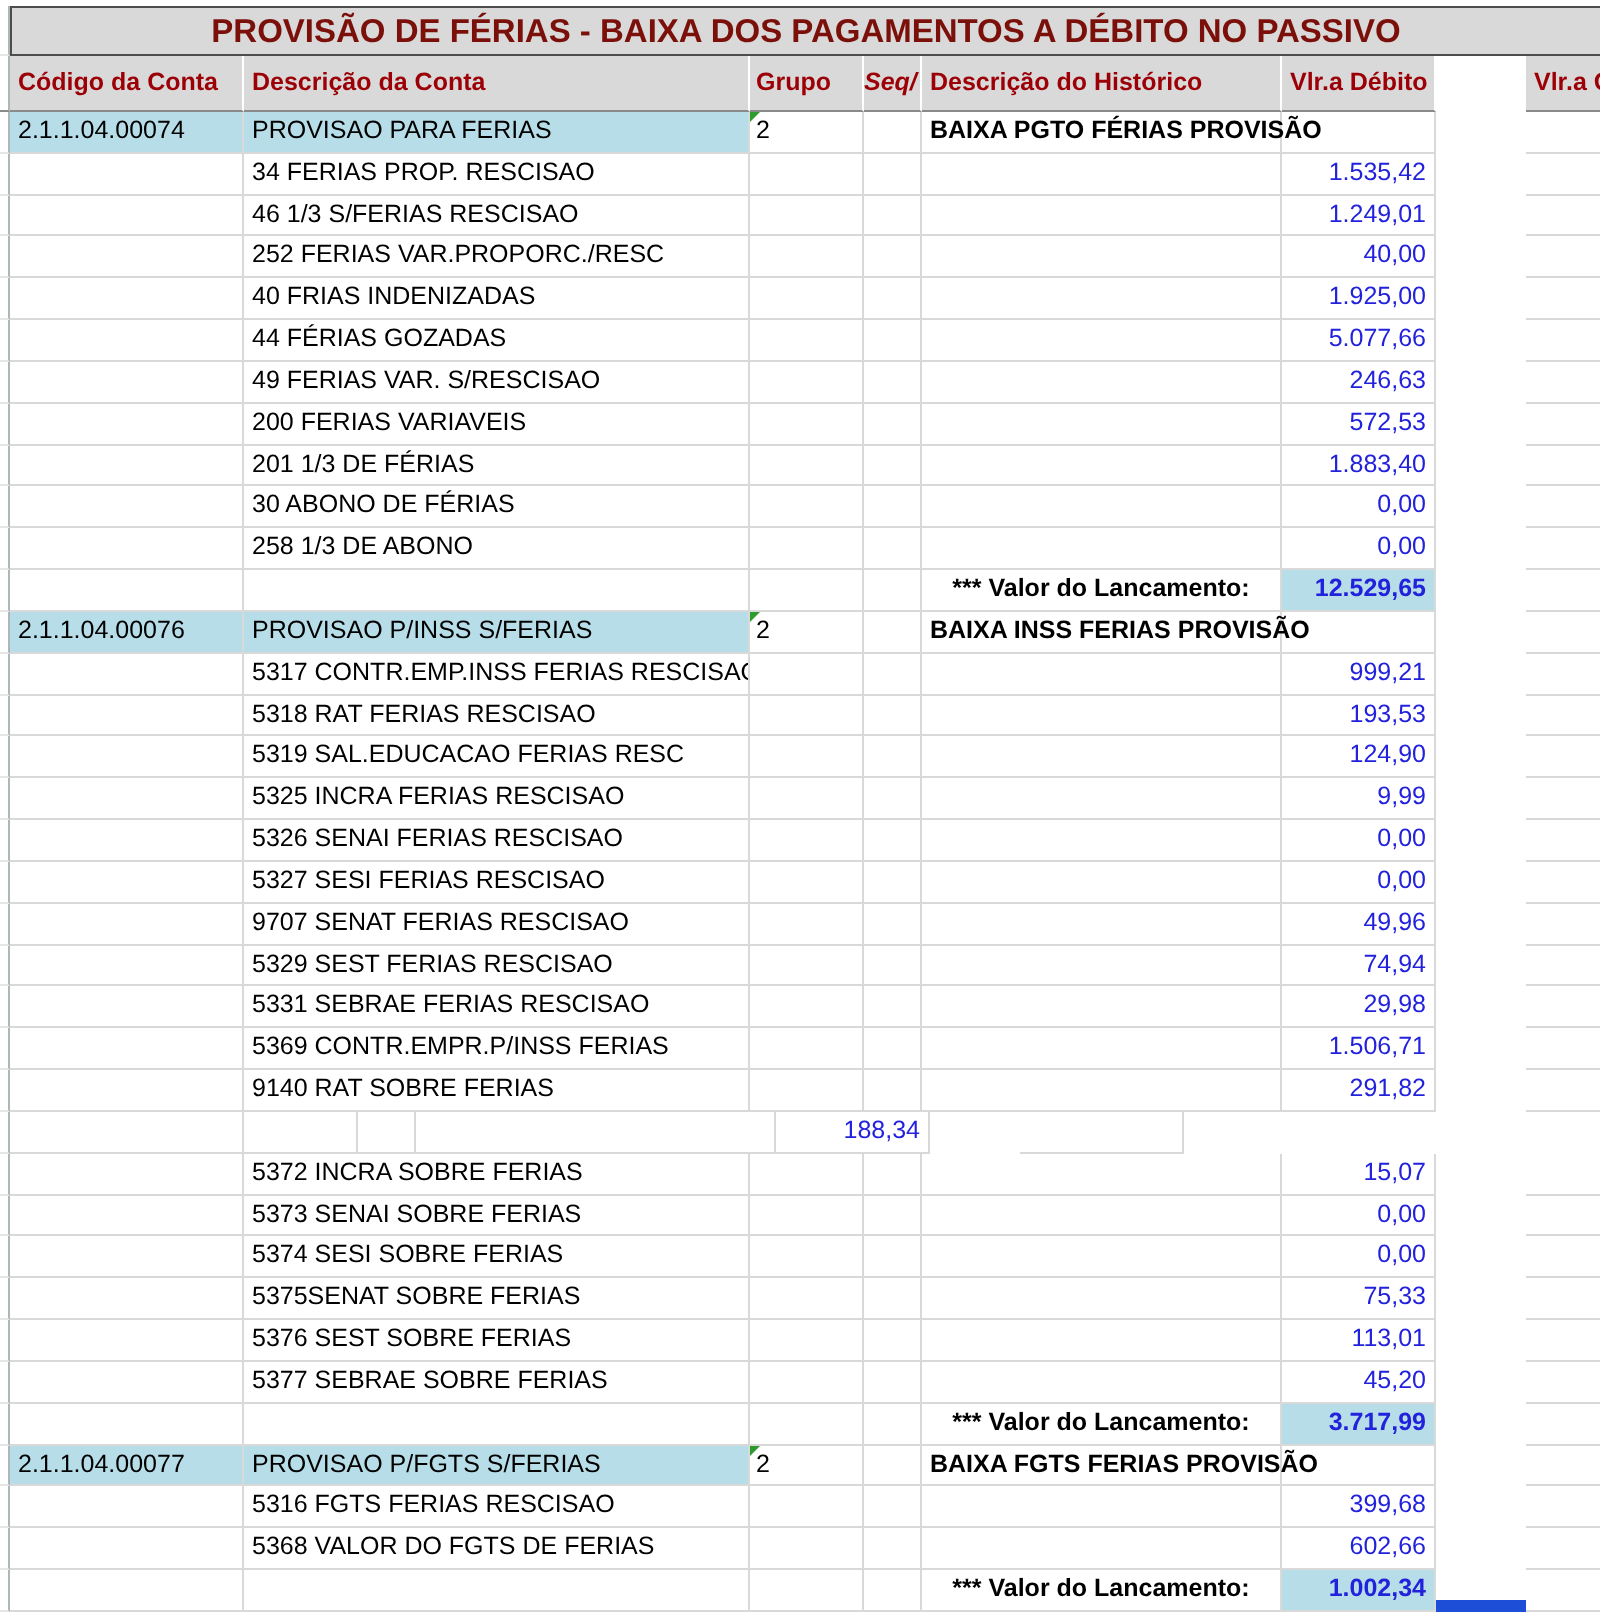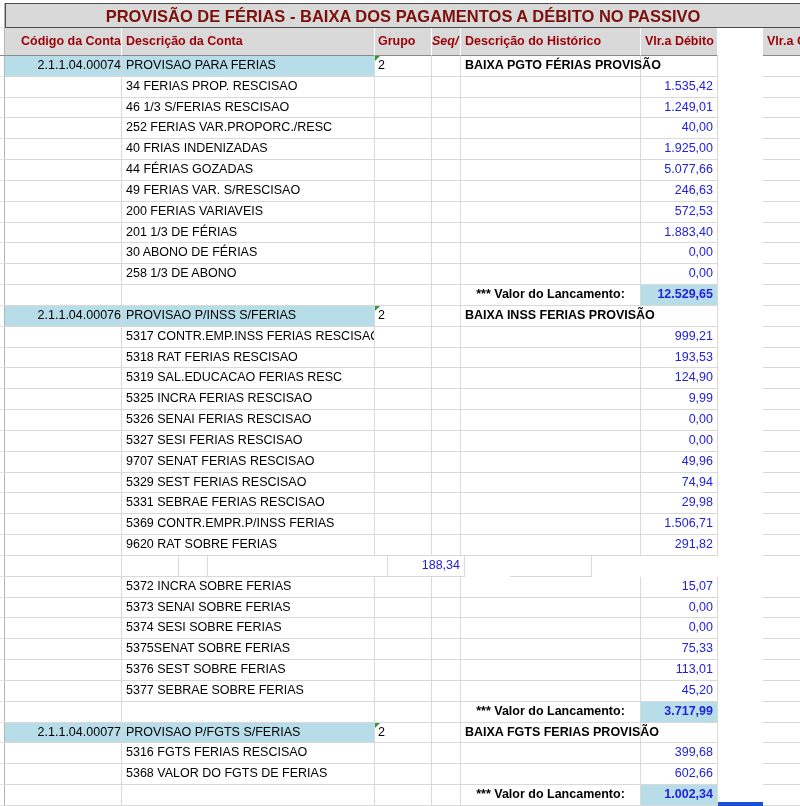--- a/index.html
+++ b/index.html
@@ -1,26 +1,26 @@
 <!DOCTYPE html>
 <html style="--hl: #B7DEE8; --hdr-bg: #D9D9D9; --hdr-tx: #9C0006; --title-tx: #7B100A; --val: #2222DD;"><head>
 <meta charset="utf-8">
 <style>
   html,body{margin:0;padding:0;background:#fff;}
   body{width:800px;height:806px;overflow:hidden;font-family:"Liberation Sans", sans-serif;}
   .sheet{position:relative;width:800px;height:806px;box-sizing:border-box;background:#fff;
-         border-bottom:4px solid #1d4ed8;}
+         border-bottom:6px solid #1d4ed8;}
   .top-strip{height:3px;background:#fff;border-bottom:0;}
   .row{display:flex;width:800px;}
   .cell{box-sizing:border-box;flex:0 0 auto;overflow:hidden;white-space:nowrap;
         border-right:1px solid #d9d9d9;border-bottom:1px solid #d9d9d9;
         font-size:12.5px;line-height:1.55;color:#000;background:#fff;}
   
   .c-sliver{width:5px;border-right:1px solid #aeb6ba;border-bottom:1px solid #e6e6e6;background:#fff;}
-  .c-codigo{width:117px;padding-left:4px;text-align:right;}
+  .c-codigo{width:117px;padding-left:4px;}
   .c-desc{width:253px;padding-left:4px;}
   .c-grupo{width:57px;padding-left:3px;position:relative;}
   .c-seq{width:29px;font-style:italic;}
   .c-hist{width:180px;padding-left:4px;}
   .c-deb{width:77px;text-align:right;padding-right:4px;}
   .c-cred{width:82px;text-align:right;padding-right:4px;margin-left:45px;}
   
   .title-row{height:25px;}
   .title-cell{width:795px;background:var(--hdr-bg);color:var(--title-tx);
       font-weight:bold;font-size:16.5px;line-height:24px;text-align:center;
@@ -291,21 +291,21 @@
         <div class="cell c-desc">5369 CONTR.EMPR.P/INSS FERIAS</div>
         <div class="cell c-grupo"></div>
         <div class="cell c-seq"></div>
         <div class="cell c-hist"></div>
         <div class="cell c-deb val">1.506,71</div>
         <div class="cell c-cred"></div>
       </div>
       <div class="row data-row">
         <div class="cell c-sliver"></div>
         <div class="cell c-codigo"></div>
-        <div class="cell c-desc">9620 RAT SOBRE FERIAS</div>
+        <div class="cell c-desc">9140 RAT SOBRE FERIAS</div>
         <div class="cell c-grupo"></div>
         <div class="cell c-seq"></div>
         <div class="cell c-hist"></div>
         <div class="cell c-deb val">291,82</div>
         <div class="cell c-cred"></div>
       </div>
       <div class="row data-row">
         <div class="cell c-sliver"></div>
         <div class="cell c-codigo"></div>
         <div class="cell c-grupo"></div>

